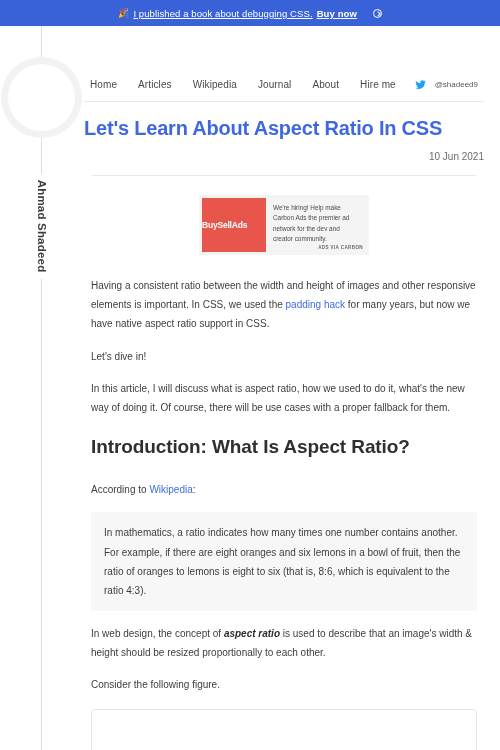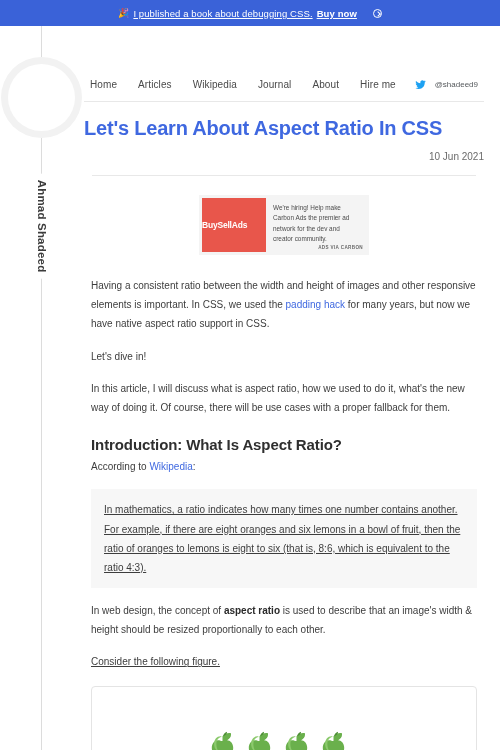--- a/index.html
+++ b/index.html
@@ -205,29 +205,29 @@
   }
 
   
   .prose { margin-top: 21px; padding: 0 7px; }
   .prose p {
     font-size: 10px;
     line-height: 1.92;
     color: #3d3d3d;
     margin-bottom: 13px;
   }
-  .prose p:last-child { margin-bottom: 0; text-decoration: underline; }
+  .prose p:last-child { margin-bottom: 0; }
   .prose a { color: #3f68e0; text-decoration: none; cursor: pointer; }
-  .prose strong { font-weight: 700; color: #2b2b2b; }
+  .prose strong { font-weight: 700; color: #2b2b2b; font-style: italic; }
 
   h2.section-heading {
-    font-size: 15px;
+    font-size: 19px;
     font-weight: 700;
     color: #2f2f2f;
-    margin: 19px 0 4px 0;
+    margin: 19px 0 22px 0;
     letter-spacing: -.1px;
   }
 
   blockquote {
     background: #f7f7f7;
     padding: 11px 13px;
     margin: 13px 0;
   }
   blockquote p {
     font-size: 8.6px;

